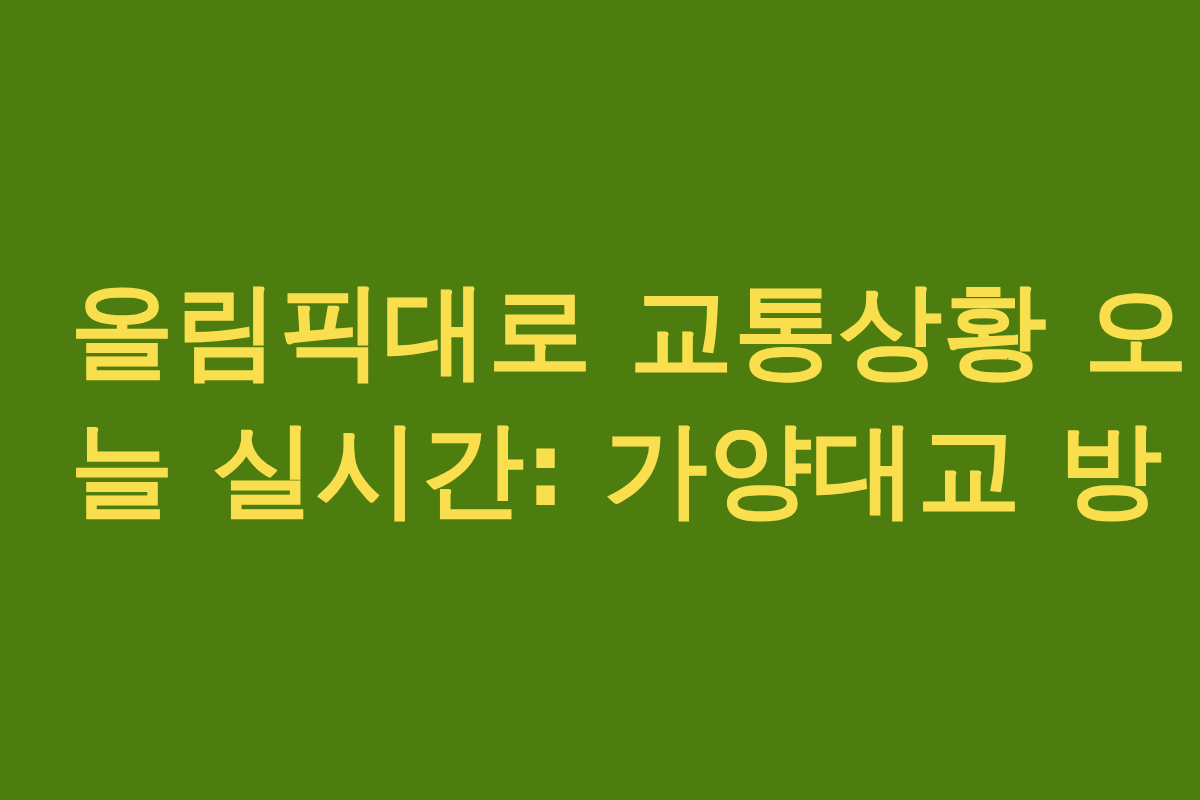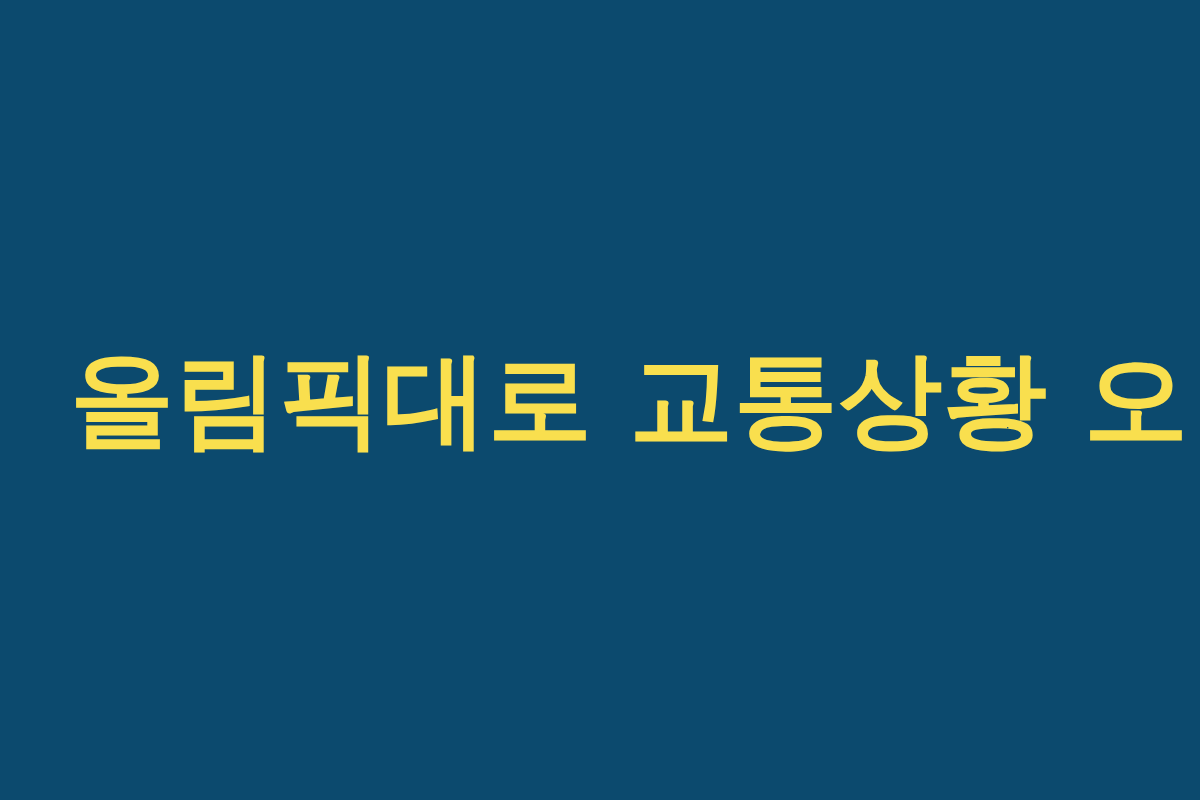--- a/index.html
+++ b/index.html
@@ -37,17 +37,18 @@
     -webkit-font-smoothing: antialiased;
   }
   #headline .line {
     display: block;
     white-space: pre;
   }
 </style>
 </head>
 <body>
 
-<div id="poster" style="background: #0c4a6e;">
+<div id="poster" style="background: #4d7c0f;">
   <h1 id="headline" style="color: rgb(249, 223, 78); text-align: center;">
     <span class="line">올림픽대로 교통상황 오</span>
+    <span class="line">늘 실시간: 가양대교 방</span>
   </h1>
 </div>
 
 </body></html>

